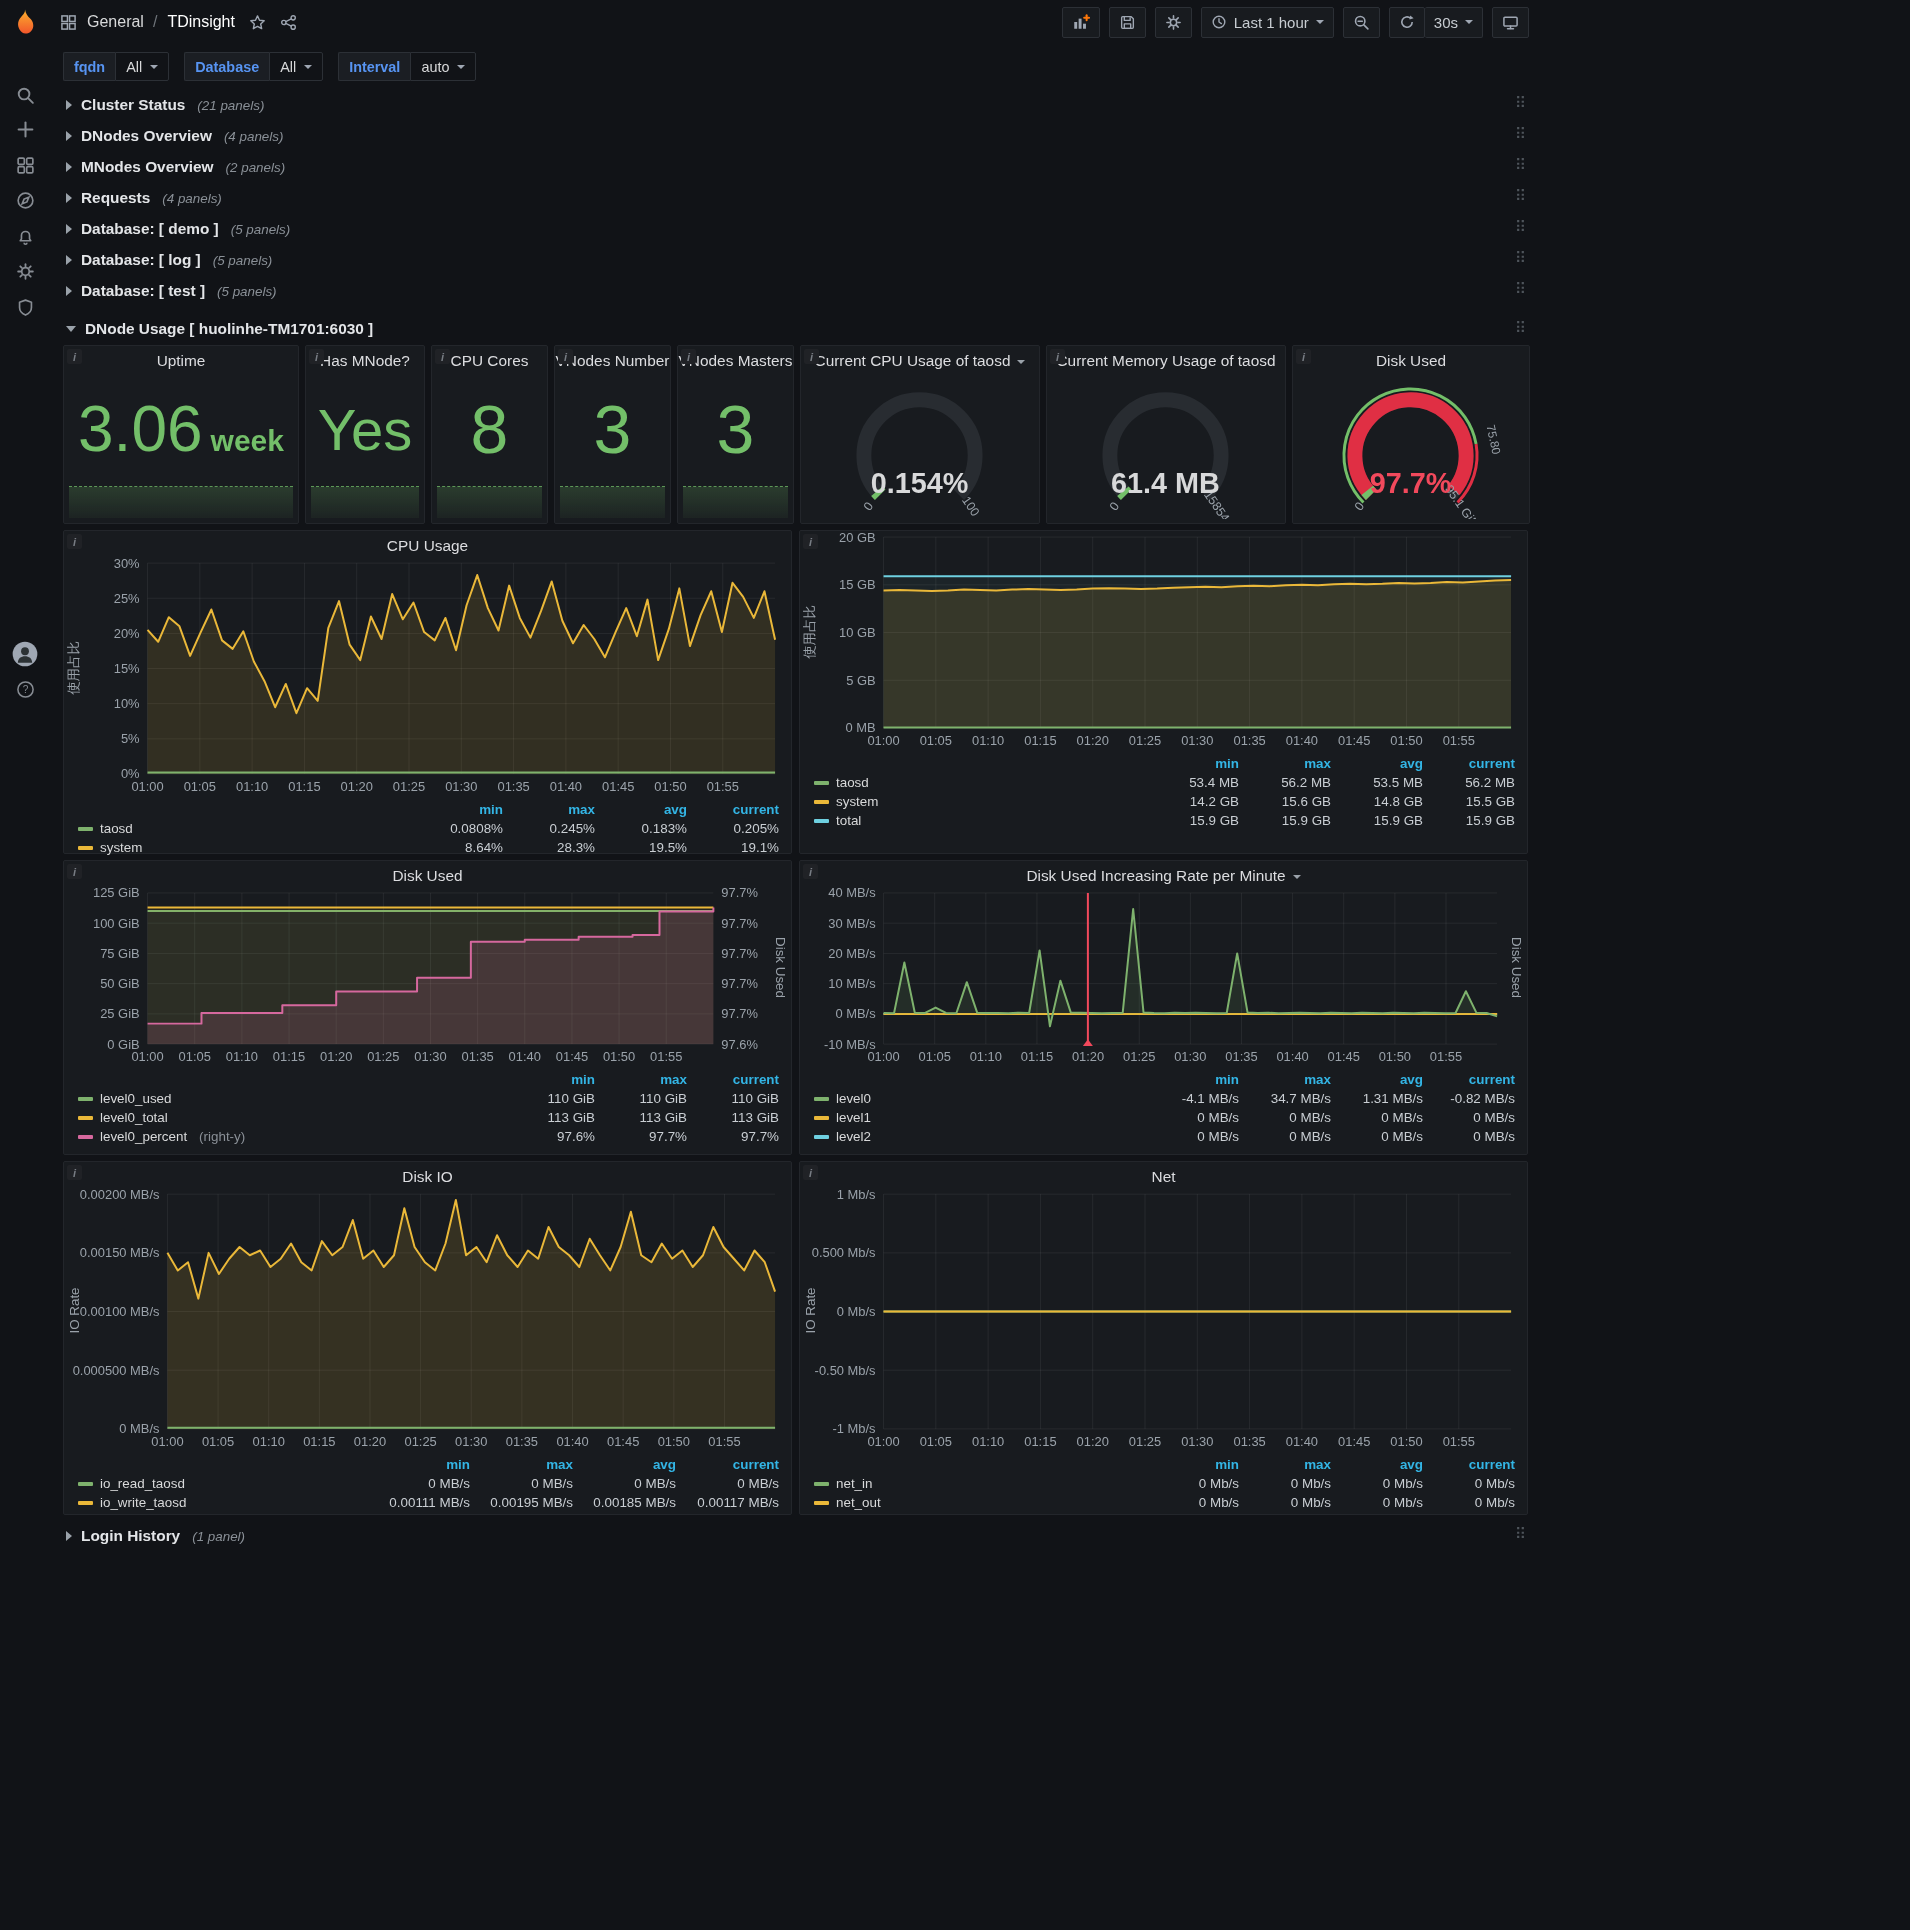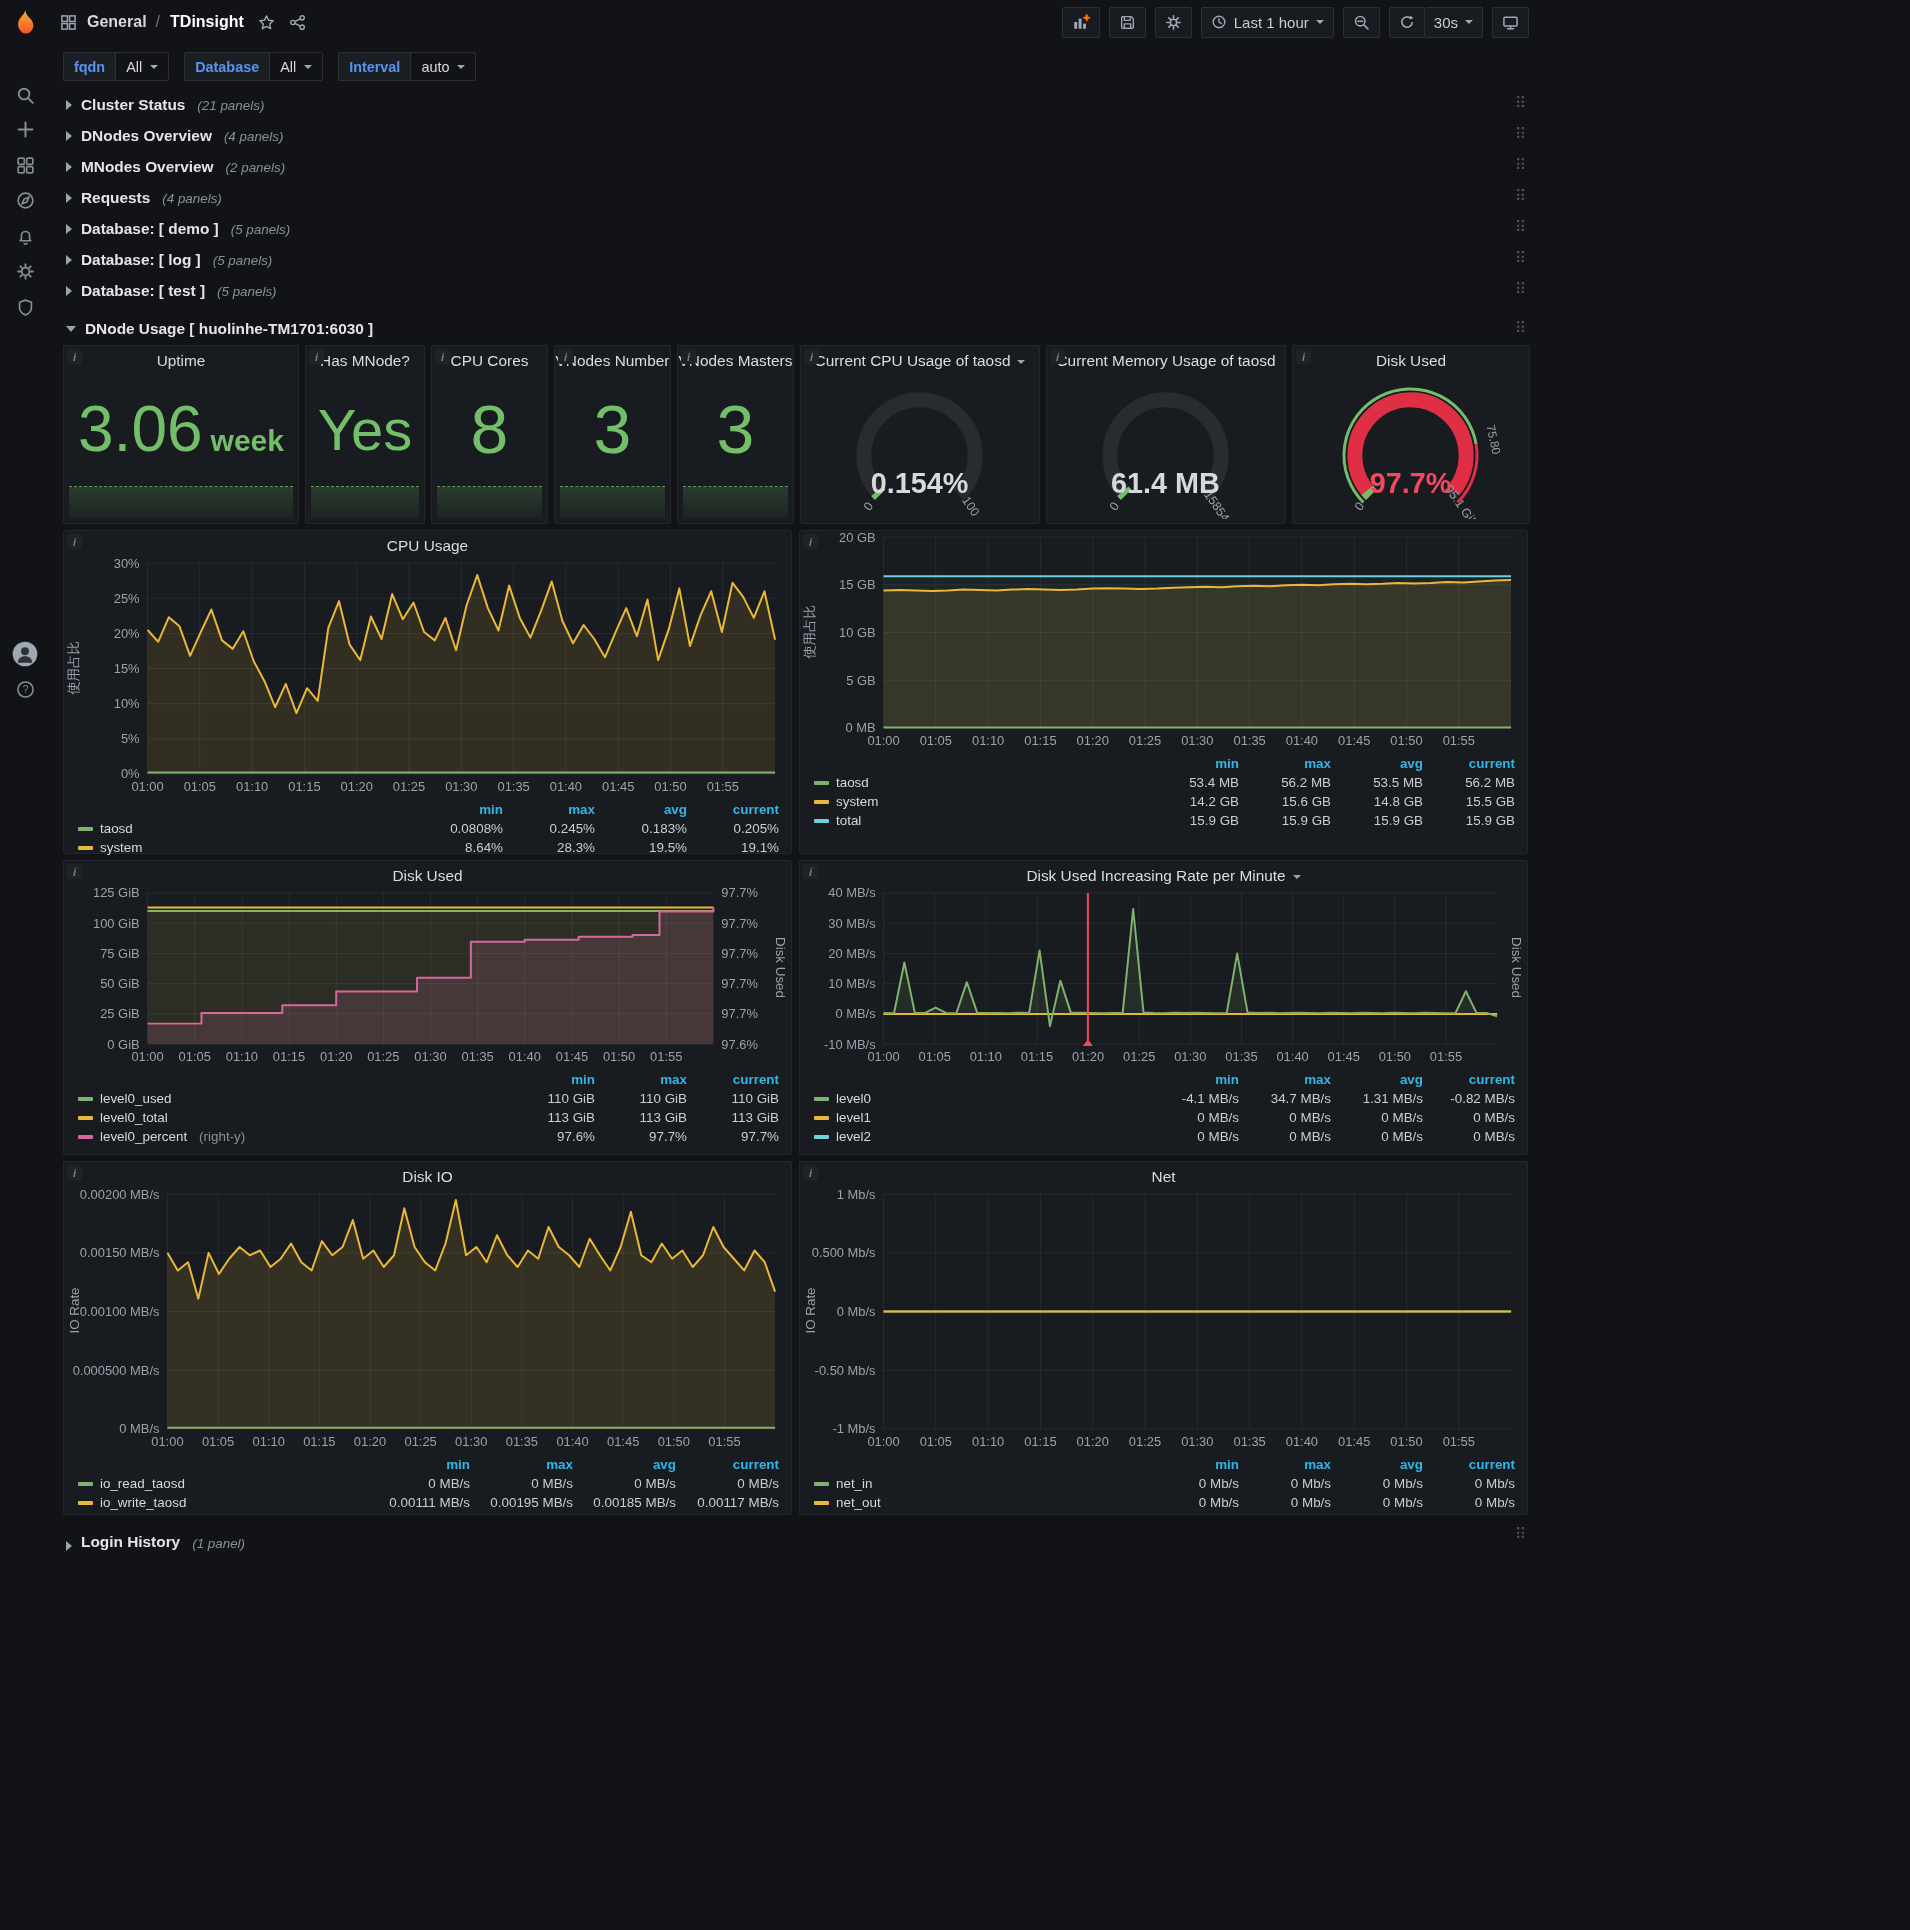--- a/index.html
+++ b/index.html
@@ -11,21 +11,21 @@
   .sidebar { position:absolute; left:0; top:0; width:50px; height:1930px; }
   .side-logo { position:absolute; top:8px; left:10px; width:30px; height:30px; cursor:pointer; }
   .side-icon { position:absolute; left:0; width:50px; height:34px; display:flex;
     align-items:center; justify-content:center; color:#878c93; cursor:pointer; }
 
   
   .navbar { position:absolute; left:50px; top:0; width:1483px; height:44px;
     display:flex; align-items:center; padding:0 4px 0 10px; }
   .icon { display:inline-flex; align-items:center; justify-content:center; color:#9fa7b3; }
   .ic { display:block; }
-  .crumb { font-size:16px; color:#d8d9da; margin-left:10px; cursor:pointer;font-weight:bold; }
+  .crumb { font-size:16px; color:#d8d9da; margin-left:10px; cursor:pointer; }
   .crumb.page { color:#ffffff; }
   .crumb-sep { color:#6e7379; margin-left:9px; font-size:16px; }
   .nav-star, .nav-share { margin-left:14px; cursor:pointer; }
   .nav-right { margin-left:auto; display:flex; align-items:center; gap:9px; }
   .nav-btn { height:31px; min-width:34px; border:1px solid #2c3036; background:#181b1f;
     border-radius:2px; display:flex; align-items:center; justify-content:center;
     gap:7px; padding:0 9px; font-size:15px; color:#c7ccd1; cursor:pointer;
     font-family:inherit; }
   .btn-group { display:flex; }
   .btn-group .nav-btn + .nav-btn { border-left:none; }
@@ -918,21 +918,21 @@
                 <span class="lg-val" style="width: 92px;">0 Mb/s</span>
                 <span class="lg-val" style="width: 92px;">0 Mb/s</span>
                 <span class="lg-val" style="width: 92px;">0 Mb/s</span>
                 <span class="lg-val" style="width: 92px;">0 Mb/s</span>
               </div>
             </div>
           </div>
         </div>
       </div>
     <div id="login-row">
-        <div class="dash-row" style="margin-top: 0; align-items: flex-end;">
+        <div class="dash-row" style="margin-top: 0;">
           <span class="chev right"></span>
           <span class="row-title">Login History</span>
           <span class="row-count">(1 panel)</span>
           <span class="drag-handle">⠿</span>
         </div>
       </div>
   </main>
 </div>
 
 

